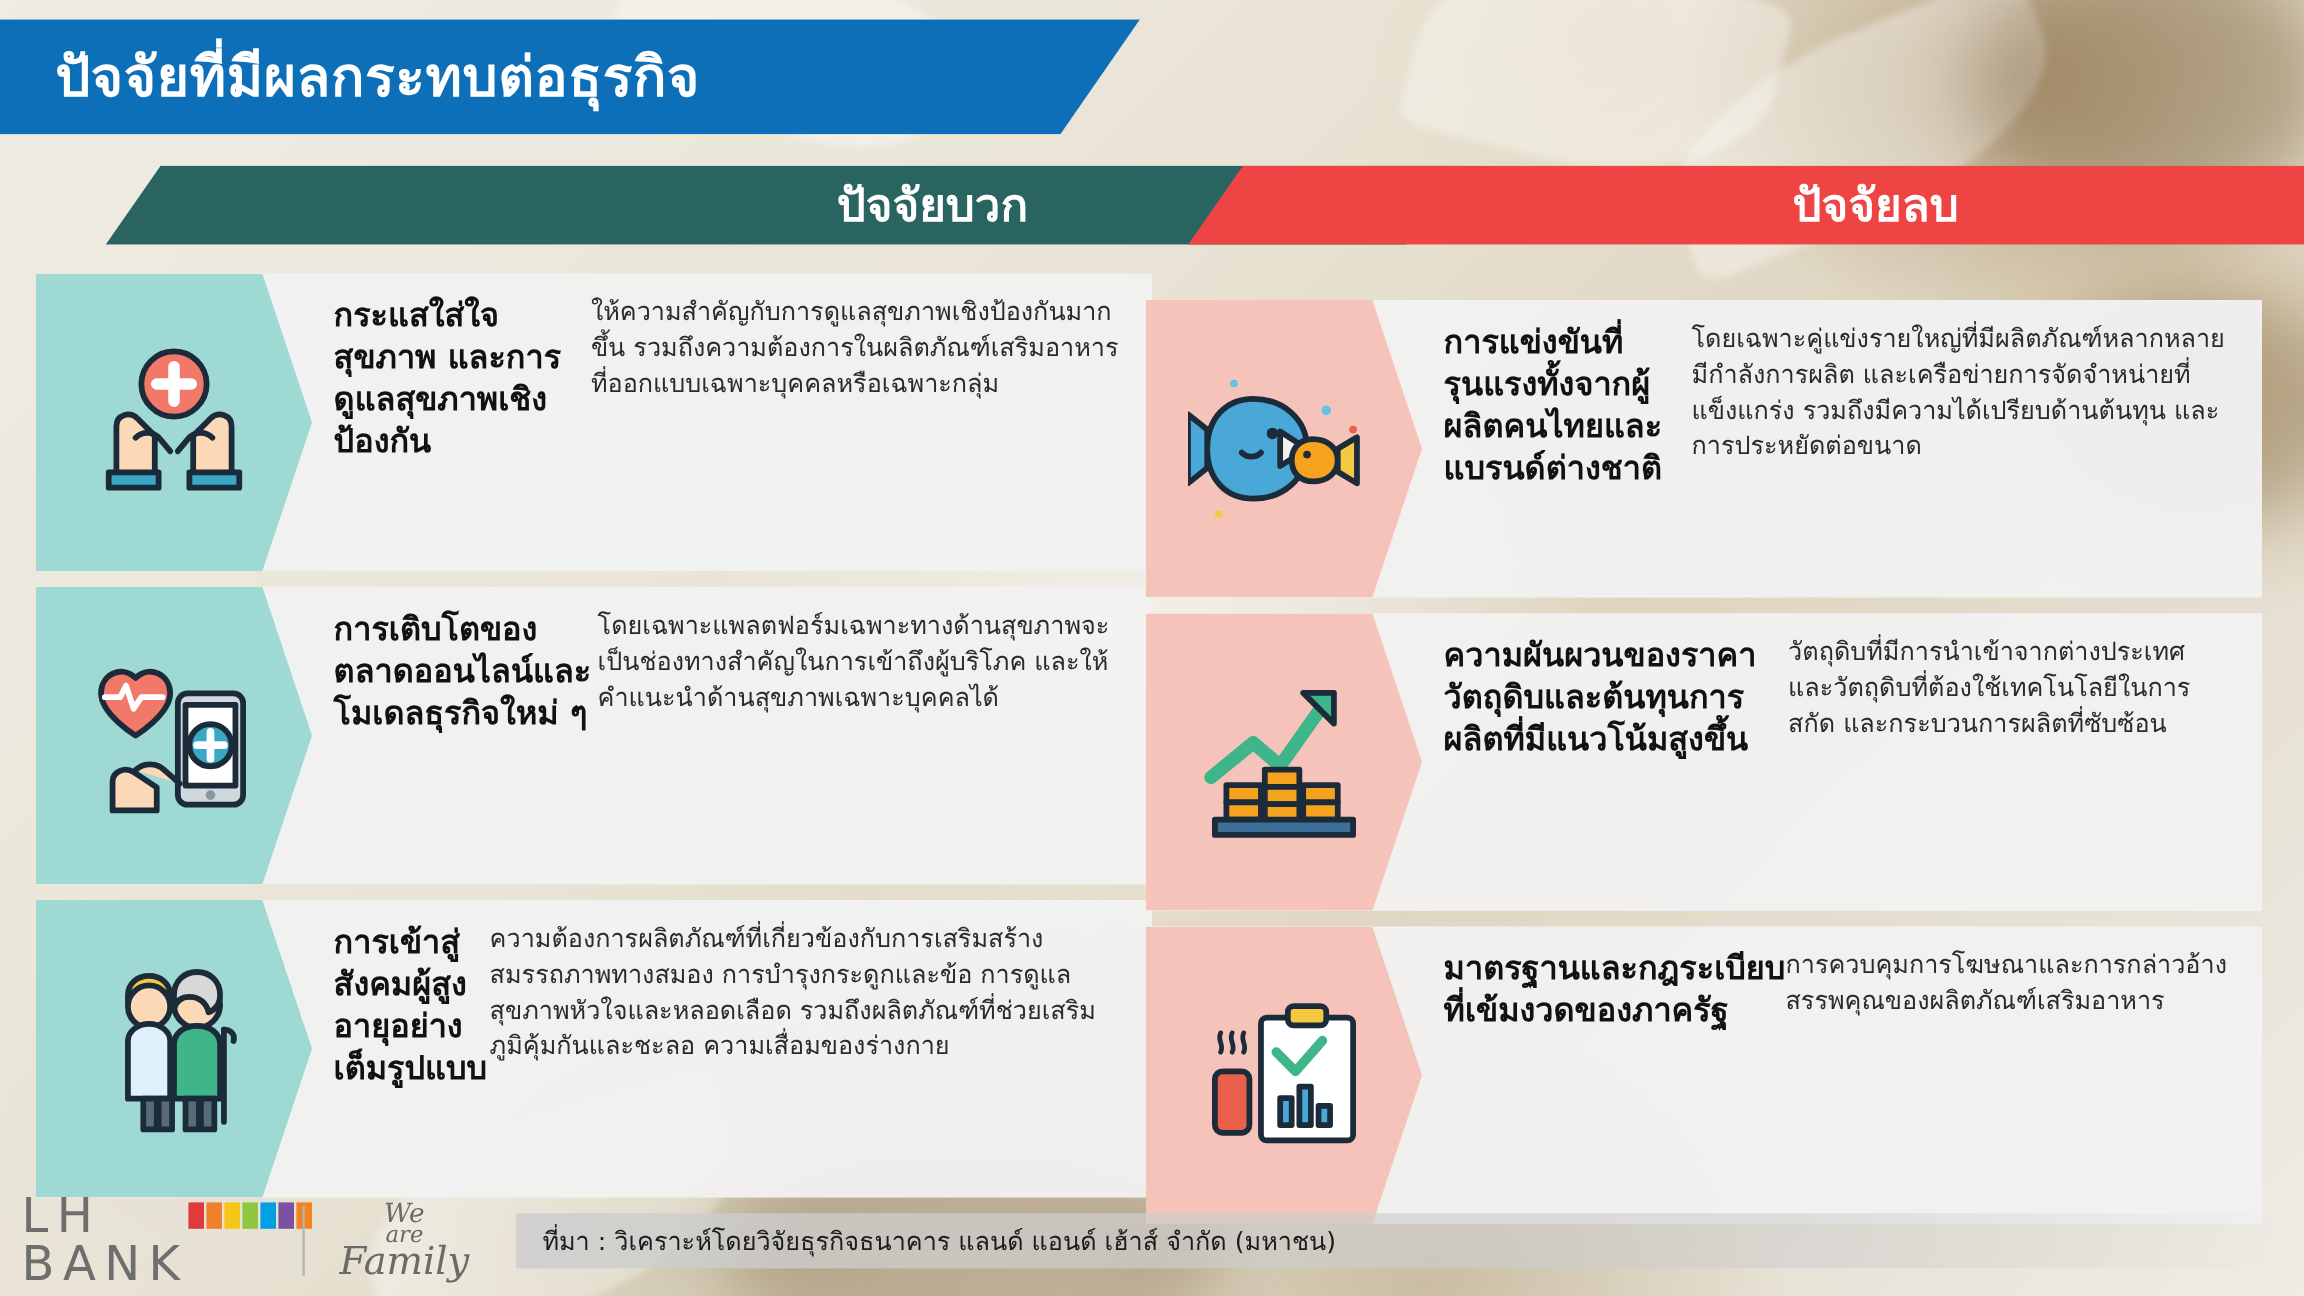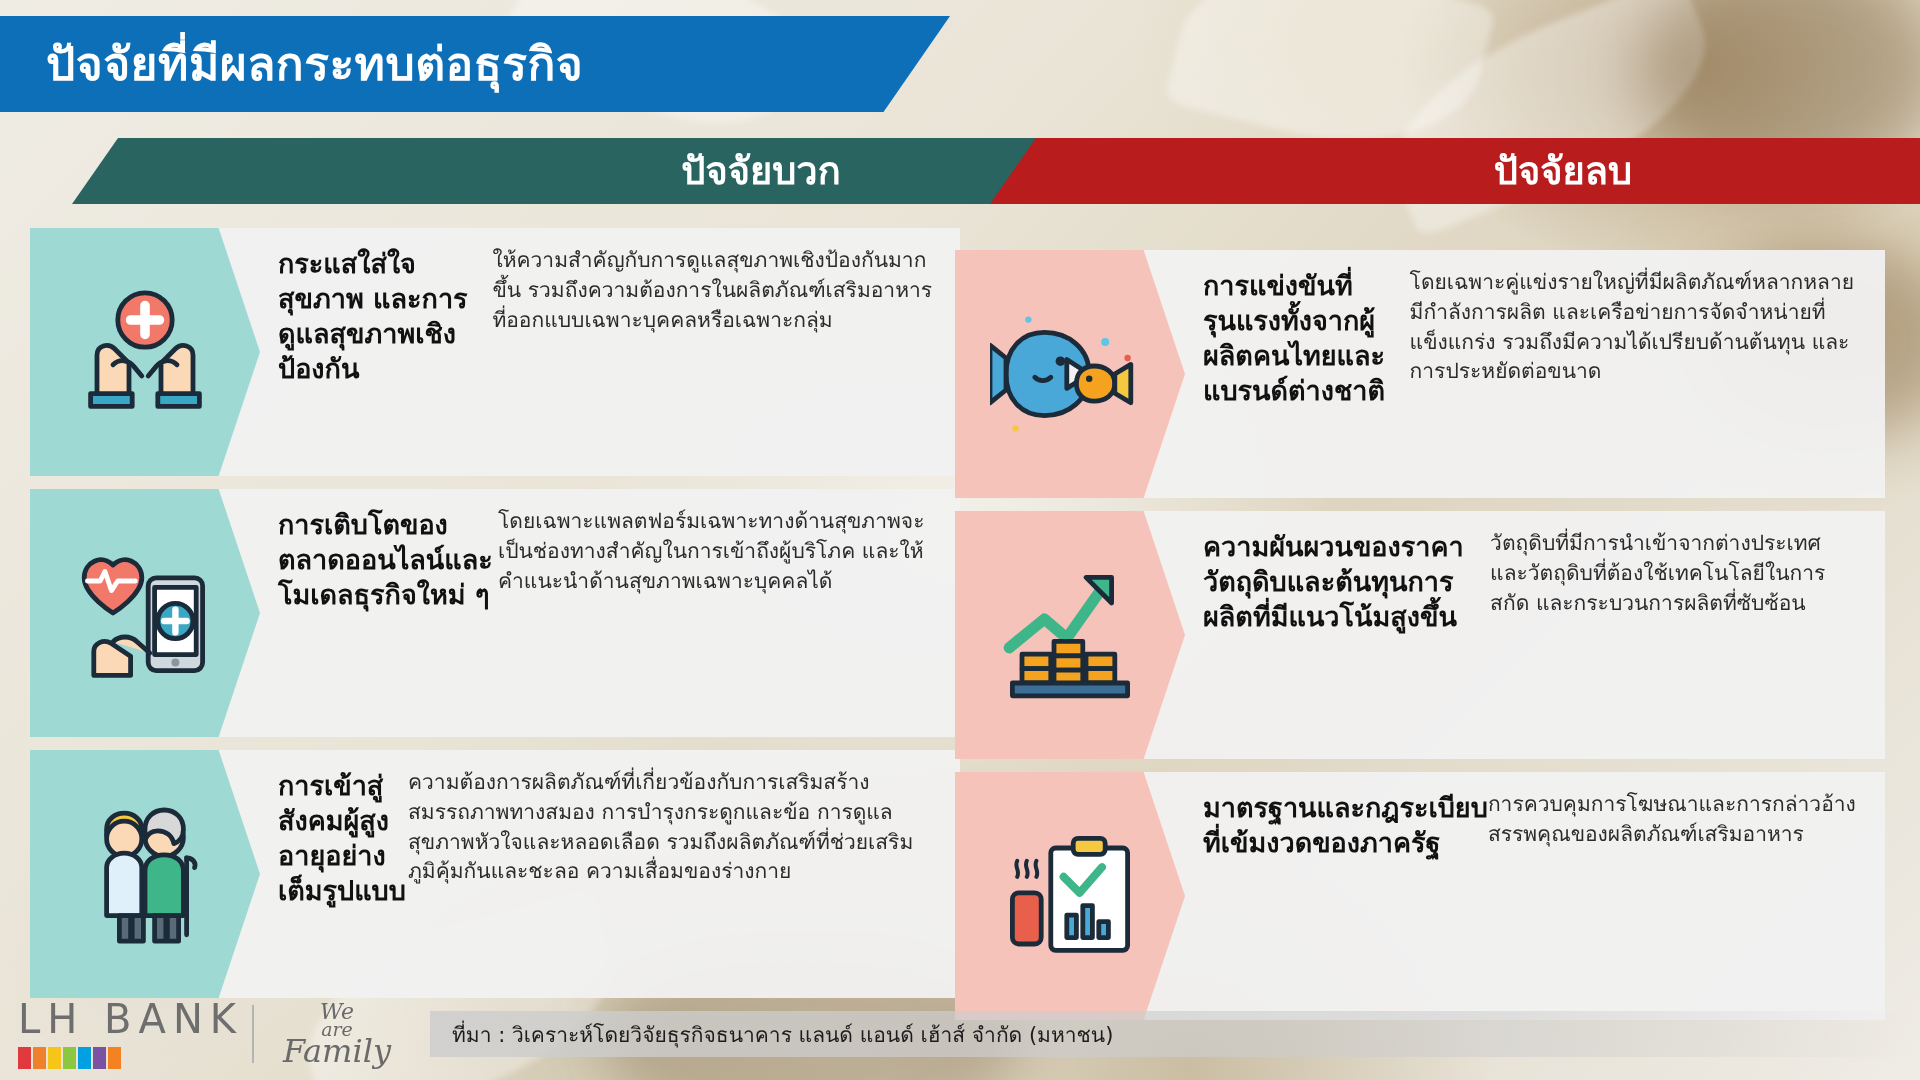--- a/index.html
+++ b/index.html
@@ -80,30 +80,30 @@
     z-index: 6;
   }
   .col-head .txt {
     color: #ffffff;
     font-size: 38px;
     font-weight: 700;
     line-height: 1;
     white-space: nowrap;
   }
   .col-head.pos {
-    left: 72px;
+    left: 88px;
     width: 1130px;
     background: #2a6460;
     clip-path: polygon(46px 0, 100% 0, calc(100% - 46px) 100%, 0 100%);
   }
   .col-head.pos .txt { transform: translateX(124px); }
   .col-head.neg {
     left: 990px;
     width: 930px;
-    background: #b91c1c;
+    background: #ef4444;
     clip-path: polygon(46px 0, 100% 0, 100% 100%, 0 100%);
   }
   .col-head.neg .txt { transform: translateX(108px); }
 
   
   .grid {
     position: absolute;
     left: 0; top: 228px;
     width: 1920px;
     z-index: 5;
@@ -164,21 +164,20 @@
     left: 0; bottom: 0;
     width: 1920px; height: 92px;
     z-index: 7;
     display: flex;
     align-items: center;
   }
   .lh-logo {
     margin-left: 18px;
     width: 230px;
     display: flex;
-    flex-direction: column;
     align-items: flex-start;
   }
   .lh-logo .wordmark {
     font-size: 40px;
     letter-spacing: 7px;
     color: #6e6e6e;
     font-weight: 400;
     line-height: 1;
   }
   .lh-bars { display: flex; margin-top: 8px; gap: 2px; }

